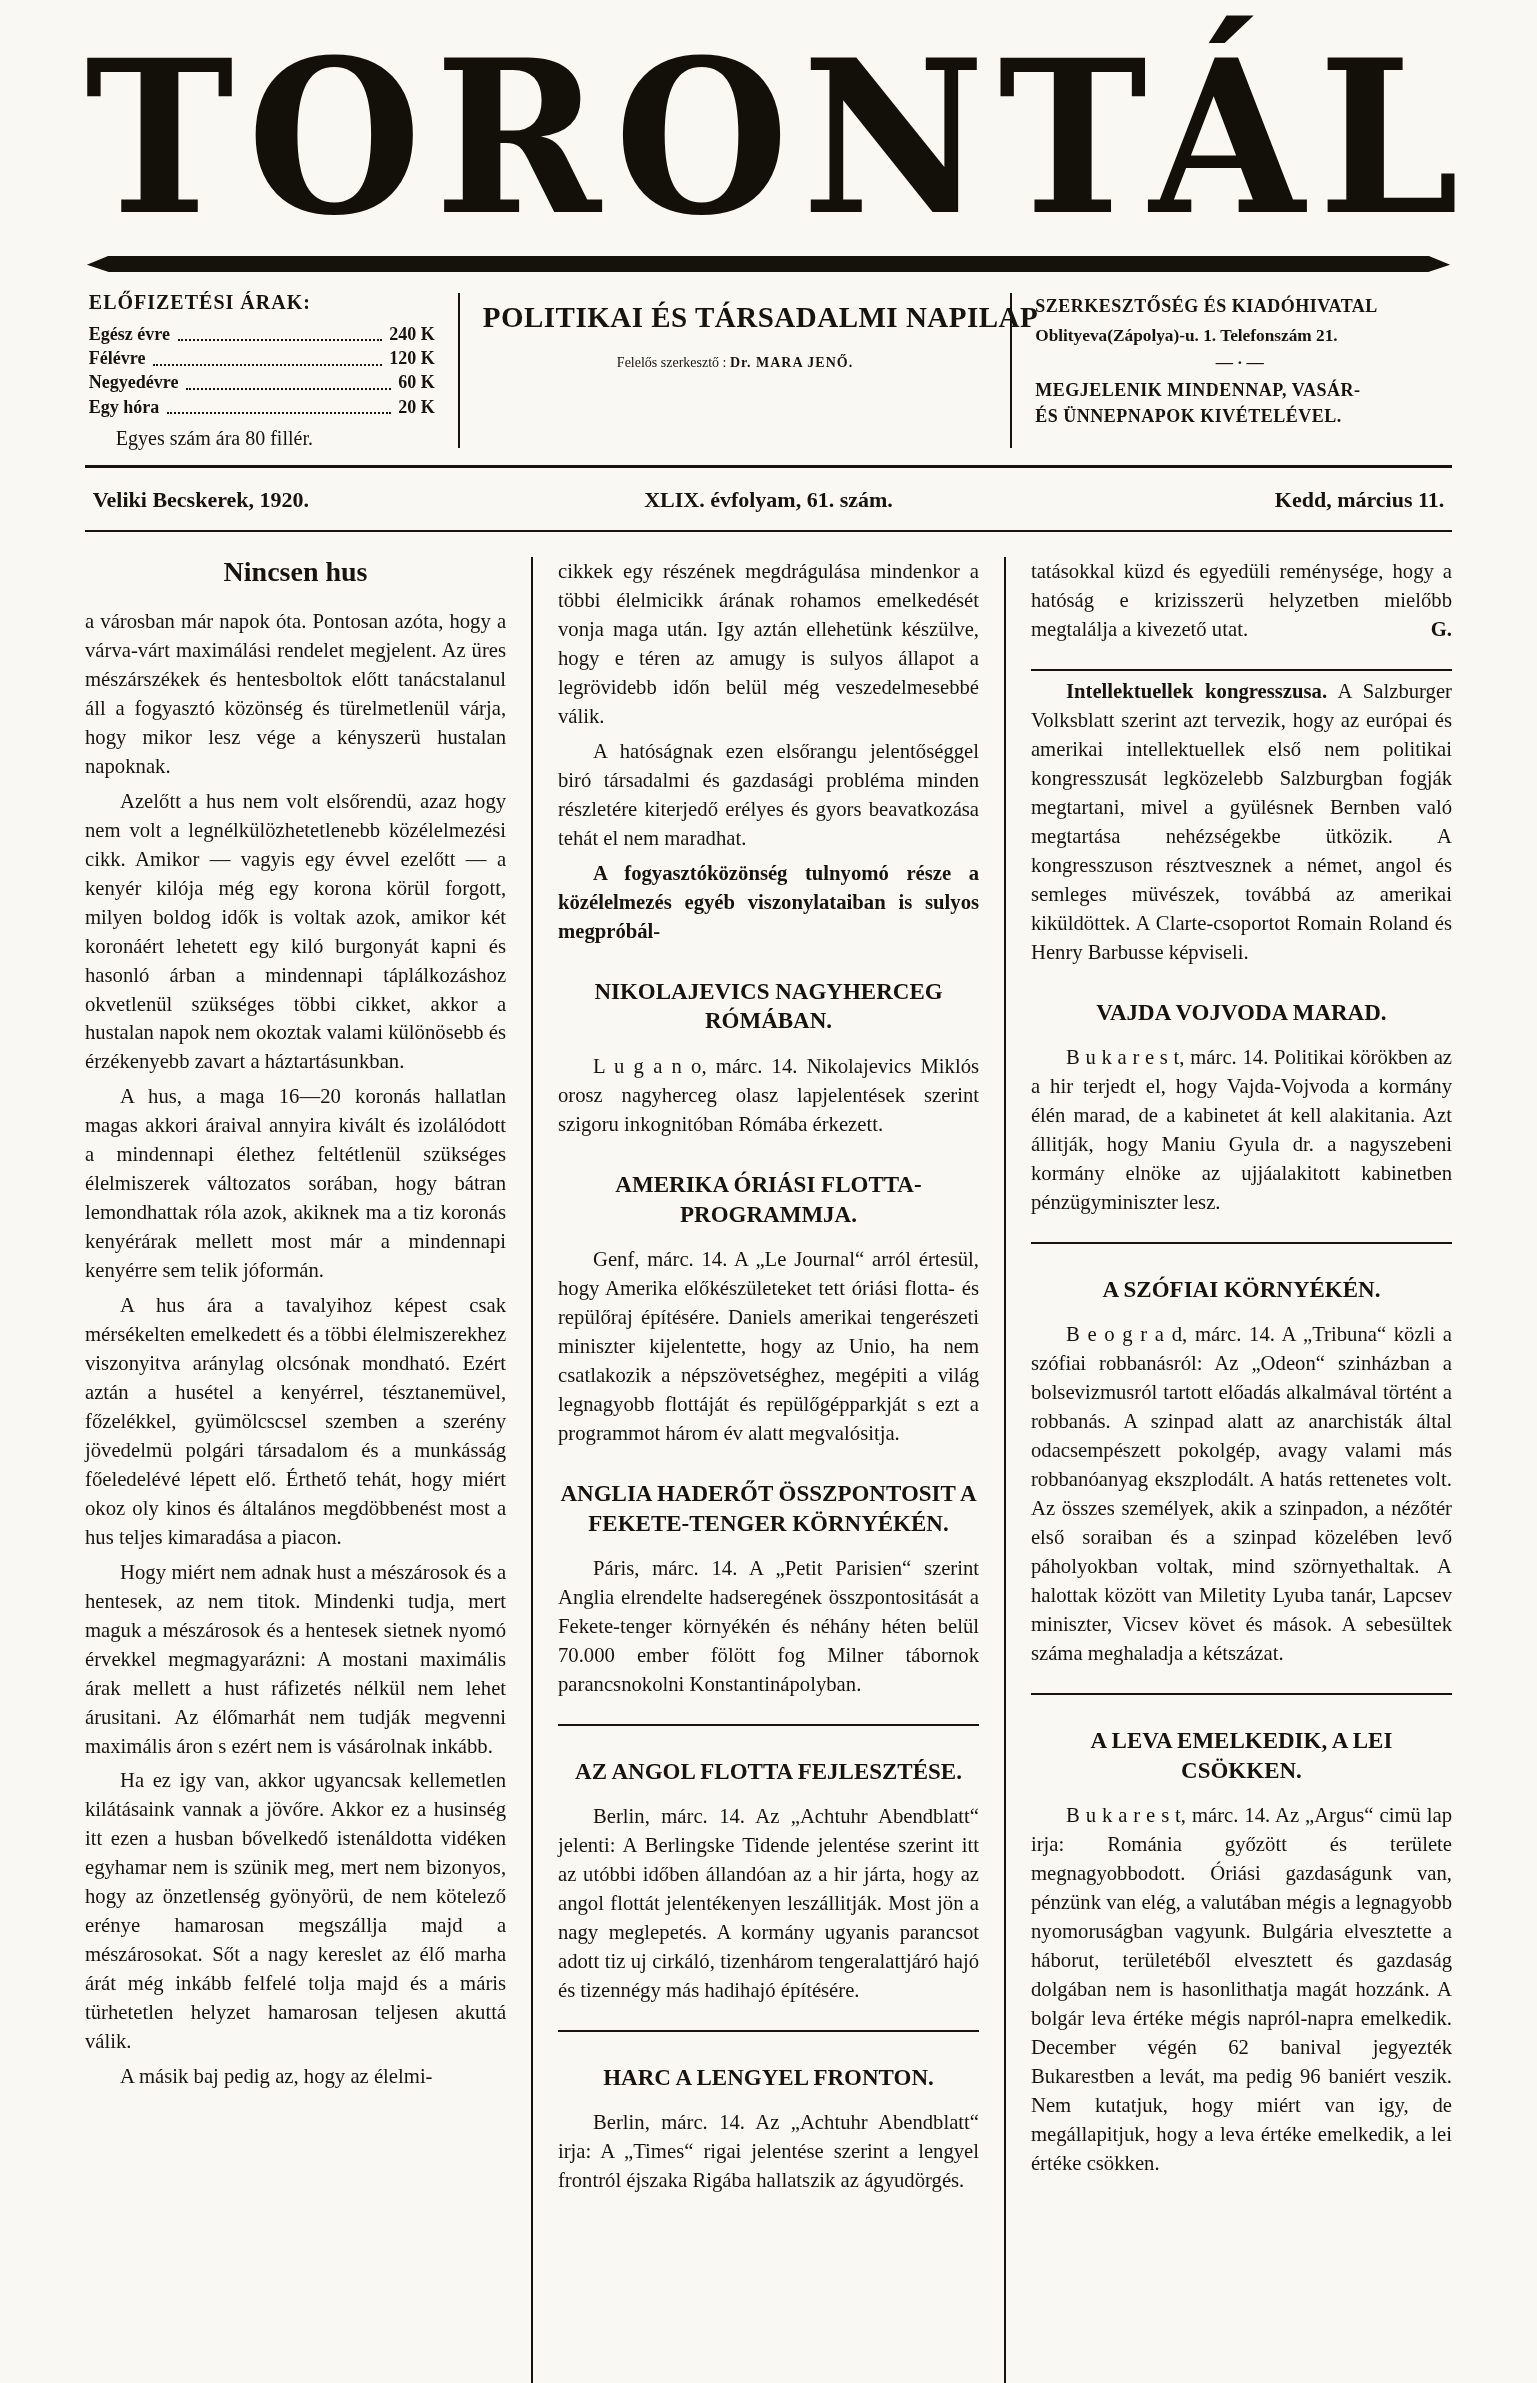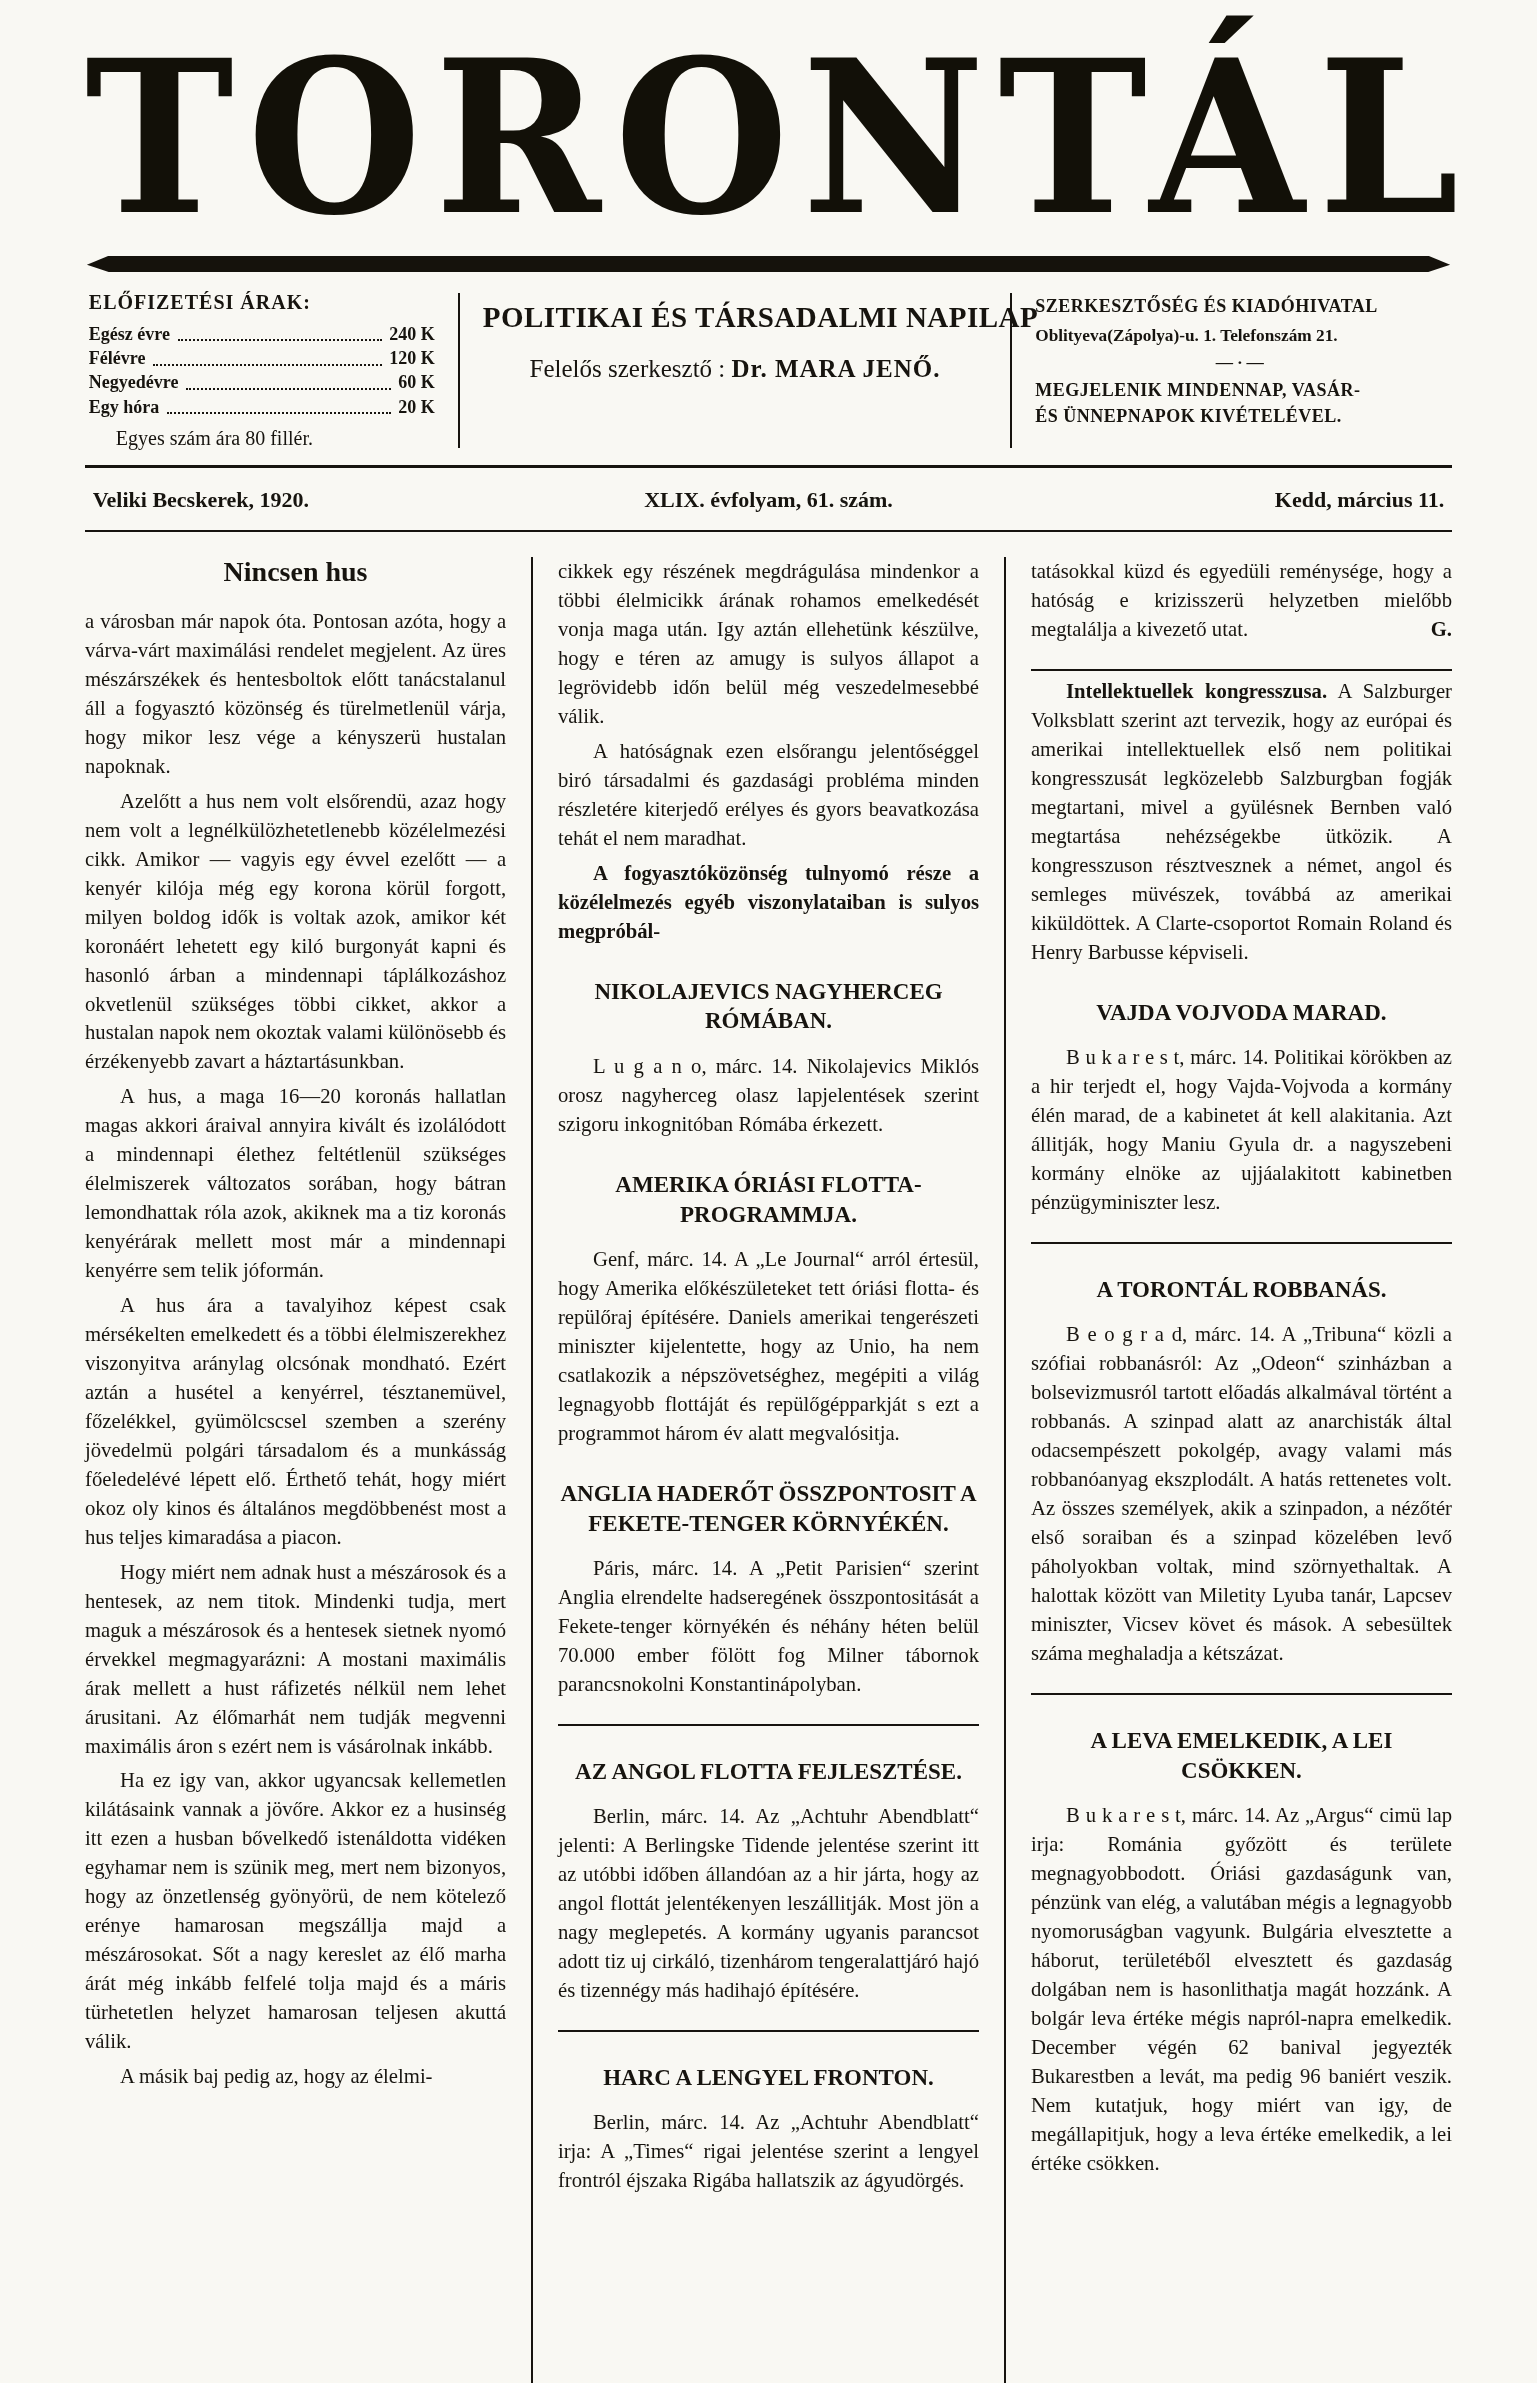--- a/index.html
+++ b/index.html
@@ -38,21 +38,21 @@
   .info-cell.sub { width: 346px; font-size: 18px; }
   .sub-title { font-weight: bold; font-size: 20px; letter-spacing: 1px; margin-bottom: 7.7px; }
   .sub-row { display: flex; align-items: flex-end; font-weight: bold; line-height: 1.35; }
   .sub-label { white-space: nowrap; }
   .sub-value { white-space: nowrap; }
   .dots { flex: 1 1 auto; border-bottom: 2.9px dotted #17140f; margin: 0 7.7px 4.8px; min-width: 29px; }
   .sub-note { margin-top: 7.7px; font-size: 20px; padding-left: 27px; font-family: Liberation Serif, serif; }
 
   .info-cell.center { flex: 1; text-align: center; padding-top: 9.6px; }
   .tagline { font-weight: bold; font-size: 29px; letter-spacing: 0.5px; white-space: nowrap; }
-  .editor { font-size: 25px; margin-top: 21px; }
+  .editor { font-size: 14px; margin-top: 21px; }
   .editor .ed-name { font-weight: bold; letter-spacing: 1px; }
 
   .info-cell.office { width: 413px; font-size: 17.3px; line-height: 1.45; padding-top: 1.9px; }
   .office-1 { font-weight: bold; font-size: 18px; letter-spacing: 0.5px; }
   .office-2 { font-weight: bold; margin-top: 3.8px; }
   .office-sep { text-align: center; font-weight: bold; letter-spacing: 3.8px; margin: 1.9px 0; }
   .office-3, .office-4 { font-weight: bold; font-size: 18px; letter-spacing: 0.5px; }
 
   
   .hrule { height: 2.9px; background: #17140f; }
@@ -202,21 +202,21 @@
 
       <div class="sep"></div>
       <p>
         <span class="brief-lead">Intellektuellek kongresszusa.</span><span> A Salzburger Volksblatt szerint azt tervezik, hogy az európai és amerikai intellektuellek első nem politikai kongresszusát legközelebb Salzburgban fogják megtartani, mivel a gyülésnek Bernben való megtartása nehézségekbe ütközik. A kongresszuson résztvesznek a német, angol és semleges müvészek, továbbá az amerikai kiküldöttek. A Clarte-csoportot Romain Roland és Henry Barbusse képviseli.</span>
       </p>
 
       <h3 class="headline">VAJDA VOJVODA MARAD.</h3>
       <p>B u k a r e s t, márc. 14. Politikai körökben az a hir terjedt el, hogy Vajda-Vojvoda a kormány élén marad, de a kabinetet át kell alakitania. Azt állitják, hogy Maniu Gyula dr. a nagyszebeni kormány elnöke az ujjáalakitott kabinetben pénzügyminiszter lesz.</p>
 
       <div class="sep"></div>
-      <h3 class="headline">A TORONTÁL ROBBANÁS.</h3>
+      <h3 class="headline">A SZÓFIAI KÖRNYÉKÉN.</h3>
       <p>B e o g r a d, márc. 14. A „Tribuna“ közli a szófiai robbanásról: Az „Odeon“ szinházban a bolsevizmusról tartott előadás alkalmával történt a robbanás. A szinpad alatt az anarchisták által odacsempészett pokolgép, avagy valami más robbanóanyag ekszplodált. A hatás rettenetes volt. Az összes személyek, akik a szinpadon, a nézőtér első soraiban és a szinpad közelében levő páholyokban voltak, mind szörnyethaltak. A halottak között van Miletity Lyuba tanár, Lapcsev miniszter, Vicsev követ és mások. A sebesültek száma meghaladja a kétszázat.</p>
 
       <div class="sep"></div>
       <h3 class="headline">A LEVA EMELKEDIK, A LEI CSÖKKEN.</h3>
       <p>B u k a r e s t, márc. 14. Az „Argus“ cimü lap irja: Románia győzött és területe megnagyobbodott. Óriási gazdaságunk van, pénzünk van elég, a valutában mégis a legnagyobb nyomoruságban vagyunk. Bulgária elvesztette a háborut, területéből elvesztett és gazdaság dolgában nem is hasonlithatja magát hozzánk. A bolgár leva értéke mégis napról-napra emelkedik. December végén 62 banival jegyezték Bukarestben a levát, ma pedig 96 baniért veszik. Nem kutatjuk, hogy miért van igy, de megállapitjuk, hogy a leva értéke emelkedik, a lei értéke csökken.</p>
     </div>
 
   </main>
 </div>
 

